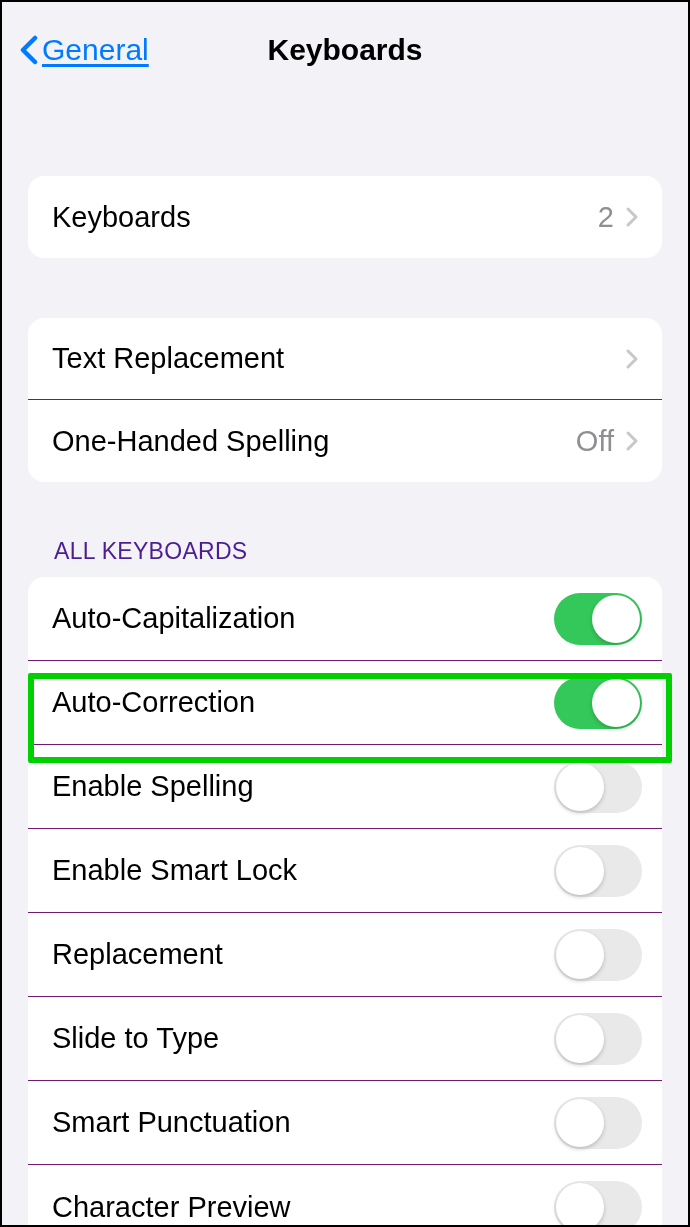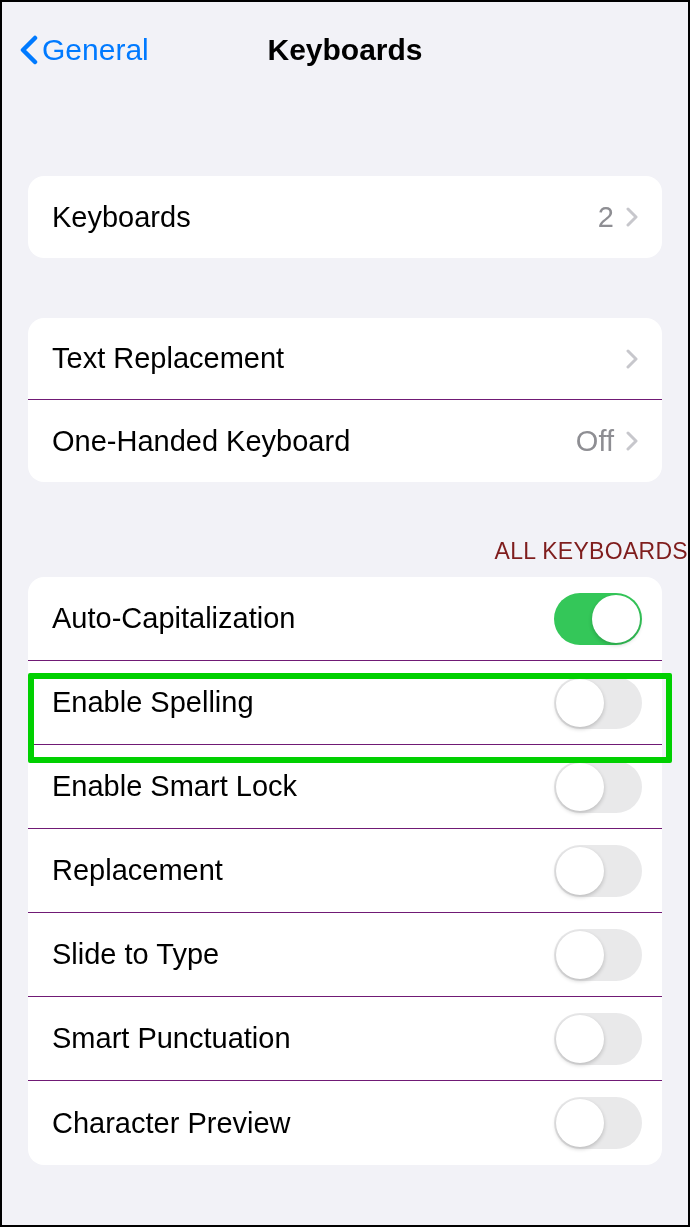--- a/index.html
+++ b/index.html
@@ -35,20 +35,21 @@
       color: #007aff;
       font-size: 30px;
       cursor: pointer;
     }
     .back-chevron {
       width: 18px;
       height: 30px;
     }
     .back-label {
       color: #007aff;
+      text-decoration: underline;
       text-underline-offset: 4px;
     }
     .nav-title {
       font-size: 30px;
       font-weight: 600;
       color: #000;
     }
     .section-gap {
       height: 78px;
     }
@@ -85,25 +86,24 @@
     .row-end {
       display: flex;
       align-items: center;
     }
     .chevron-right {
       width: 12px;
       height: 20px;
       color: #c7c7cc;
     }
     .section-header {
-      color: #7f1d1d;
+      color: #4c1d95;
       font-size: 23px;
       padding: 56px 0 12px 52px;
       letter-spacing: 0.3px;
-      text-align: right;
     }
     .toggle {
       position: relative;
       width: 88px;
       height: 52px;
       border-radius: 26px;
       cursor: pointer;
     }
     .toggle-on {
       background: #34c759;
@@ -174,40 +174,46 @@
 <div class="settings-group">
   <div class="settings-row">
     <span class="row-label">Text Replacement</span>
     <div class="row-end">
       <svg class="chevron-right" viewBox="0 0 12 20" fill="none">
         <path d="M2 2 L10 10 L2 18" stroke="#c7c7cc" stroke-width="3" stroke-linecap="round" stroke-linejoin="round"></path>
       </svg>
     </div>
   </div>
   <div class="settings-row">
-    <span class="row-label">One-Handed Keyboard</span>
+    <span class="row-label">One-Handed Spelling</span>
     <div class="row-end">
       <span class="row-value">Off</span>
       <svg class="chevron-right" viewBox="0 0 12 20" fill="none">
         <path d="M2 2 L10 10 L2 18" stroke="#c7c7cc" stroke-width="3" stroke-linecap="round" stroke-linejoin="round"></path>
       </svg>
     </div>
   </div>
 </div>
 
 <div class="section-header">ALL KEYBOARDS</div>
 
 <div class="settings-group all-kb">
   <div class="settings-row">
     <span class="row-label">Auto-Capitalization</span>
     <div class="toggle toggle-on">
         <div class="toggle-knob"></div>
       </div>
   </div>
   <div class="settings-row">
+    <span class="row-label">Auto-Correction</span>
+    <div class="toggle toggle-on">
+        <div class="toggle-knob"></div>
+      </div>
+  </div>
+  <div class="settings-row">
     <span class="row-label">Enable Spelling</span>
     <div class="toggle toggle-off">
         <div class="toggle-knob"></div>
       </div>
   </div>
   <div class="settings-row">
     <span class="row-label">Enable Smart Lock</span>
     <div class="toggle toggle-off">
         <div class="toggle-knob"></div>
       </div>

